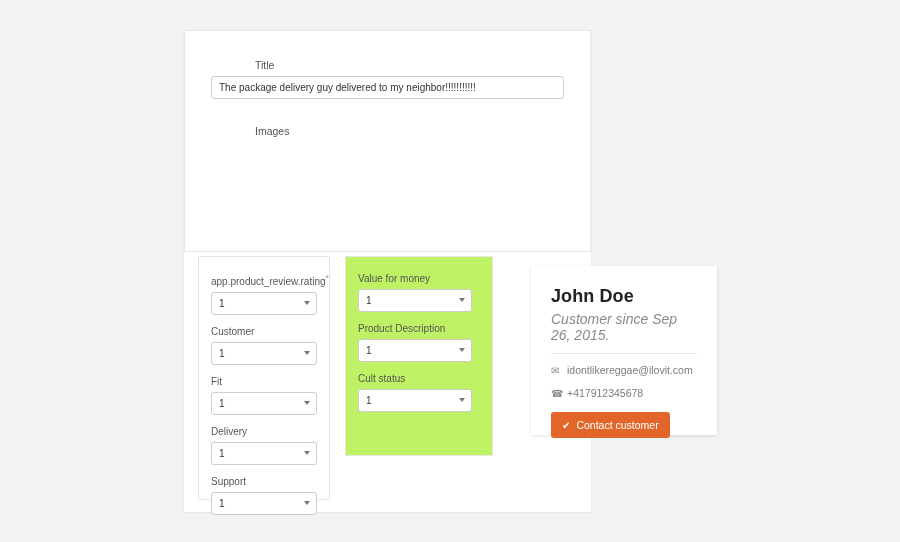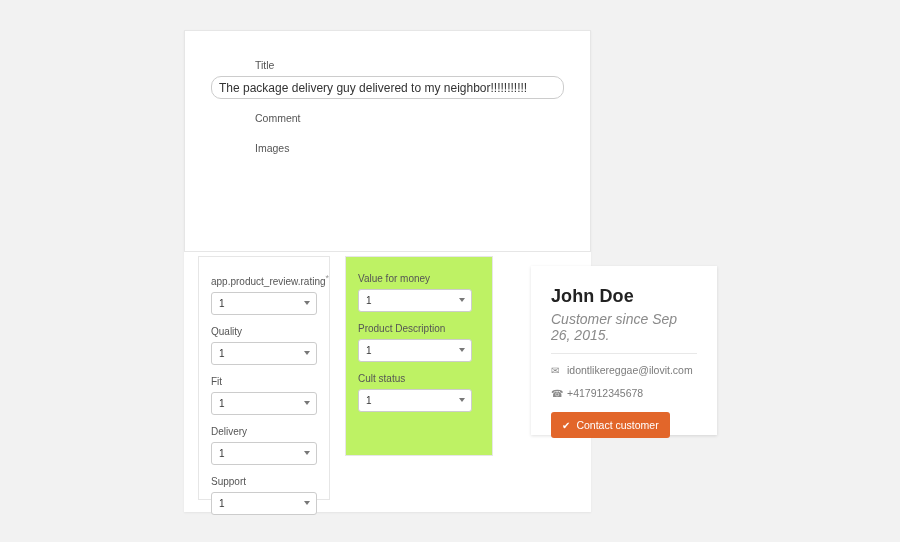--- a/index.html
+++ b/index.html
@@ -50,23 +50,23 @@
     margin-left: 44px;
   }
   .top-card-inner {
     padding: 28px 26px 0 26px;
   }
   .text-input {
     width: 100%;
     height: 23px;
     box-sizing: border-box;
     border: 1px solid #ccc;
-    border-radius: 10px;
+    border-radius: 3px;
     background: #fff;
-    font-size: 12px;
+    font-size: 10px;
     color: #333;
     padding: 0 7px;
     font-family: "Liberation Sans", sans-serif;
     outline: none;
   }
   .spacer-14 { height: 13px; }
   .textarea {
     width: 100%;
     height: 95px;
     box-sizing: border-box;
@@ -217,36 +217,35 @@
 
 <div class="page">
 
   <div class="canvas"></div>
 
   <div class="top-card">
     <div class="top-card-inner">
       <label class="field-label">Title</label>
       <input class="text-input" type="text" value="The package delivery guy delivered to my neighbor!!!!!!!!!!!" style="">
       <div class="spacer-14"></div>
-      <label class="field-label">Comment</label>
       <div class="spacer-14"></div>
       <label class="field-label">Images</label>
     </div>
   </div>
 
   <div class="ratings-left">
     <div class="select-group">
       <label class="select-label"><span>app.product_review.rating</span><span class="req-star">*</span></label>
       <div class="select-wrap">
         <select class="sel"><option>1</option></select>
         <span class="sel-arrow"></span>
       </div>
     </div>
     <div class="select-group">
-      <label class="select-label">Quality</label>
+      <label class="select-label">Customer</label>
       <div class="select-wrap">
         <select class="sel"><option>1</option></select>
         <span class="sel-arrow"></span>
       </div>
     </div>
     <div class="select-group">
       <label class="select-label">Fit</label>
       <div class="select-wrap">
         <select class="sel"><option>1</option></select>
         <span class="sel-arrow"></span>

